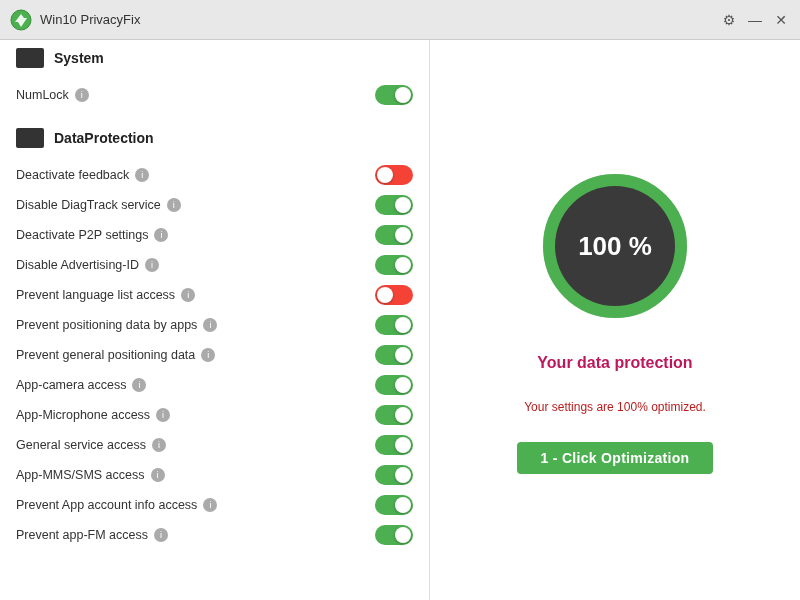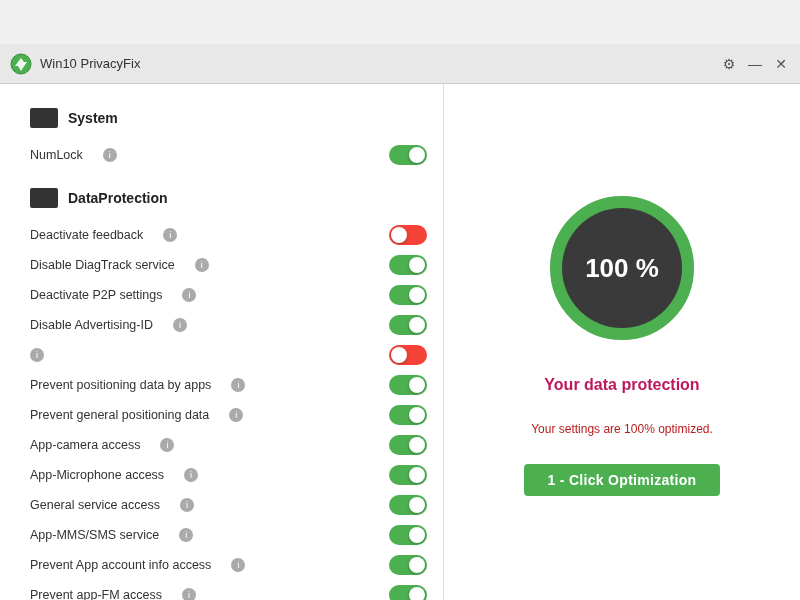--- a/index.html
+++ b/index.html
@@ -16,21 +16,20 @@
     
     .titlebar {
       background: #e8e8e8;
       height: 40px;
       display: flex;
       align-items: center;
       padding: 0 10px;
       border-bottom: 1px solid #ccc;
       user-select: none;
       flex-shrink: 0;
-      margin-top: 44px;
     }
     .titlebar-icon {
       width: 22px;
       height: 22px;
       margin-right: 8px;
     }
     .titlebar-title {
       flex: 1;
       font-size: 13px;
       font-weight: 500;
@@ -58,24 +57,23 @@
       flex: 1;
       overflow: hidden;
       background: #fff;
     }
 
     
     .left-panel {
       width: 430px;
       flex-shrink: 0;
       overflow-y: auto;
-      padding: 16px 0;
+      padding: 0 0;
       border-right: 1px solid #ddd;
       position: relative;
-      margin-left: 14px;
     }
     .left-panel::-webkit-scrollbar { width: 6px; }
     .left-panel::-webkit-scrollbar-thumb { background: #ccc; border-radius: 3px; }
 
     
     .section-header {
       display: flex;
       align-items: center;
       padding: 8px 16px;
       margin-bottom: 4px;
@@ -100,21 +98,21 @@
       align-items: center;
       padding: 5px 16px;
       min-height: 30px;
     }
     .setting-label {
       flex: 1;
       font-size: 12.5px;
       color: #333;
       display: flex;
       align-items: center;
-      gap: 20px;
+      gap: 6px;
     }
     .info-icon {
       width: 14px;
       height: 14px;
       border-radius: 50%;
       background: #aaa;
       color: #fff;
       font-size: 9px;
       display: inline-flex;
       align-items: center;
@@ -316,20 +314,21 @@
         <span class="info-icon">i</span>
       </div>
       <div class="toggle on">
         <div class="toggle-track"></div>
         <div class="toggle-thumb"></div>
       </div>
     </div>
 
     <div class="setting-row">
       <div class="setting-label">
+        <span>Prevent language list access</span>
         <span class="info-icon">i</span>
       </div>
       <div class="toggle off">
         <div class="toggle-track"></div>
         <div class="toggle-thumb"></div>
       </div>
     </div>
 
     <div class="setting-row">
       <div class="setting-label">
@@ -381,21 +380,21 @@
         <span class="info-icon">i</span>
       </div>
       <div class="toggle on">
         <div class="toggle-track"></div>
         <div class="toggle-thumb"></div>
       </div>
     </div>
 
     <div class="setting-row">
       <div class="setting-label">
-        <span>App-MMS/SMS service</span>
+        <span>App-MMS/SMS access</span>
         <span class="info-icon">i</span>
       </div>
       <div class="toggle on">
         <div class="toggle-track"></div>
         <div class="toggle-thumb"></div>
       </div>
     </div>
 
     <div class="setting-row">
       <div class="setting-label">

